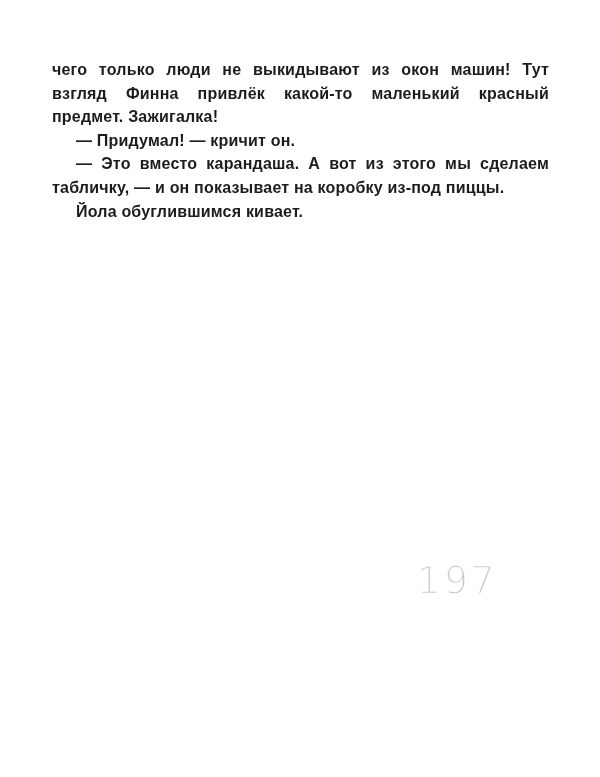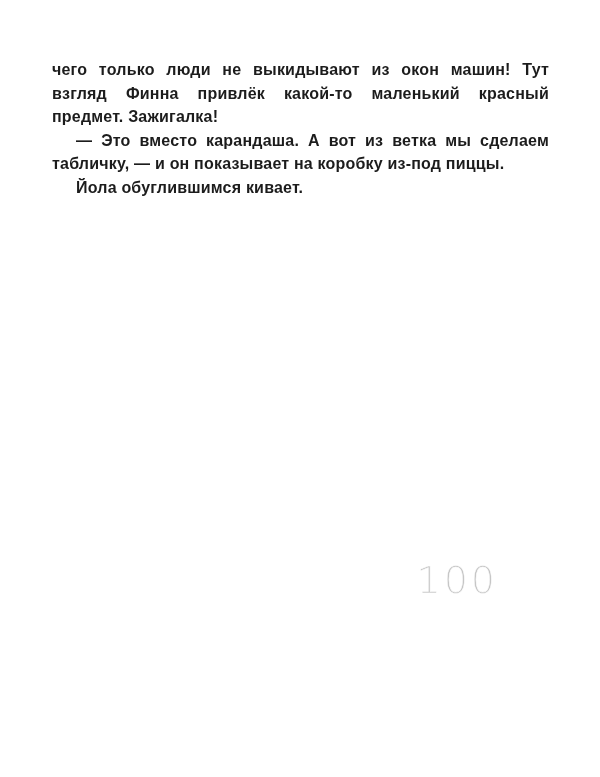--- a/index.html
+++ b/index.html
@@ -47,17 +47,18 @@
     line-height: 1;
     -webkit-text-stroke: 0.5px #ffffff;
   }
 </style>
 </head>
 <body>
 
 <div class="page">
   <div class="text-block">
     <p class="no-indent">чего только люди не выкидывают из окон машин! Тут взгляд Финна привлёк какой-то маленький красный предмет. Зажигалка!</p>
-    <p>— Это вместо карандаша. А вот из ветка мы сделаем табличку, — и он показывает на коробку из-под пиццы.</p>
+    <p>— Придумал! — кричит он.</p>
+    <p>— Это вместо карандаша. А вот из этого мы сделаем табличку, — и он показывает на коробку из-под пиццы.</p>
     <p>Йола обуглившимся кивает.</p>
   </div>
-  <div class="page-number">100</div>
+  <div class="page-number">197</div>
 </div>
 
 </body></html>

